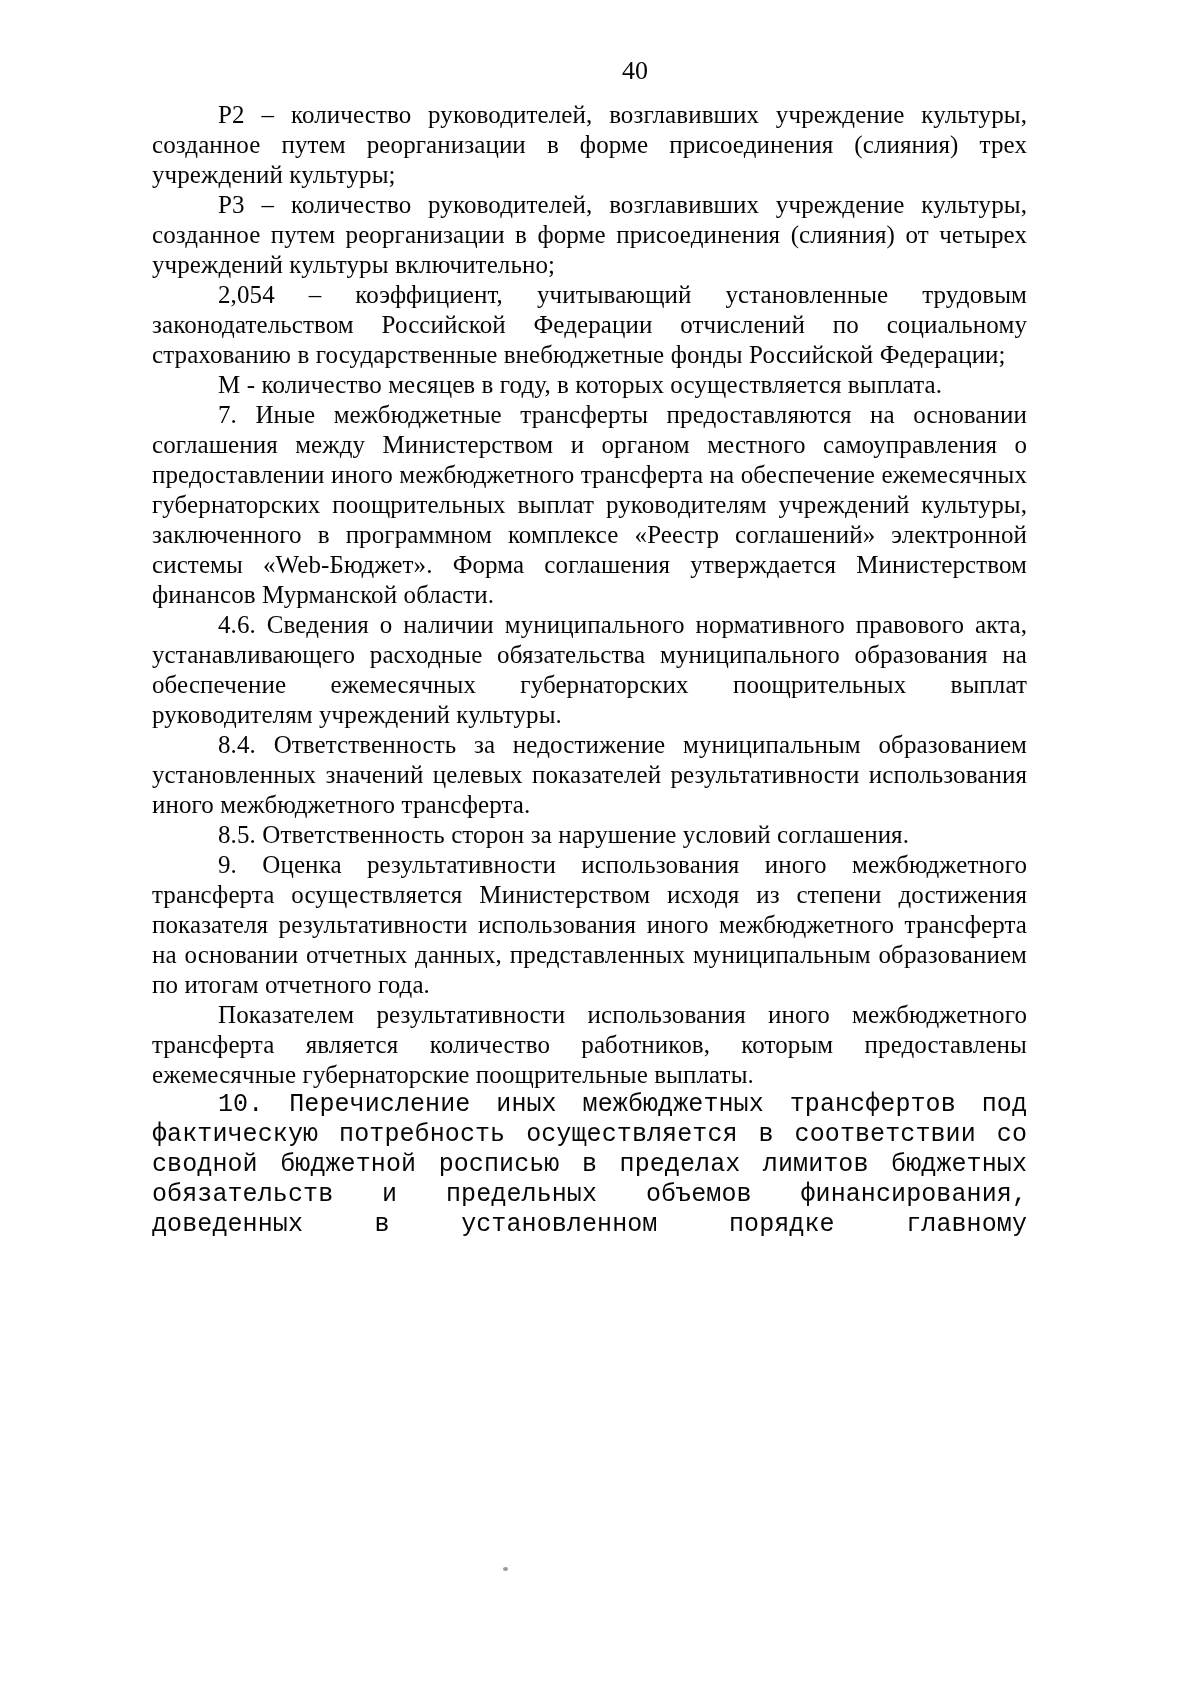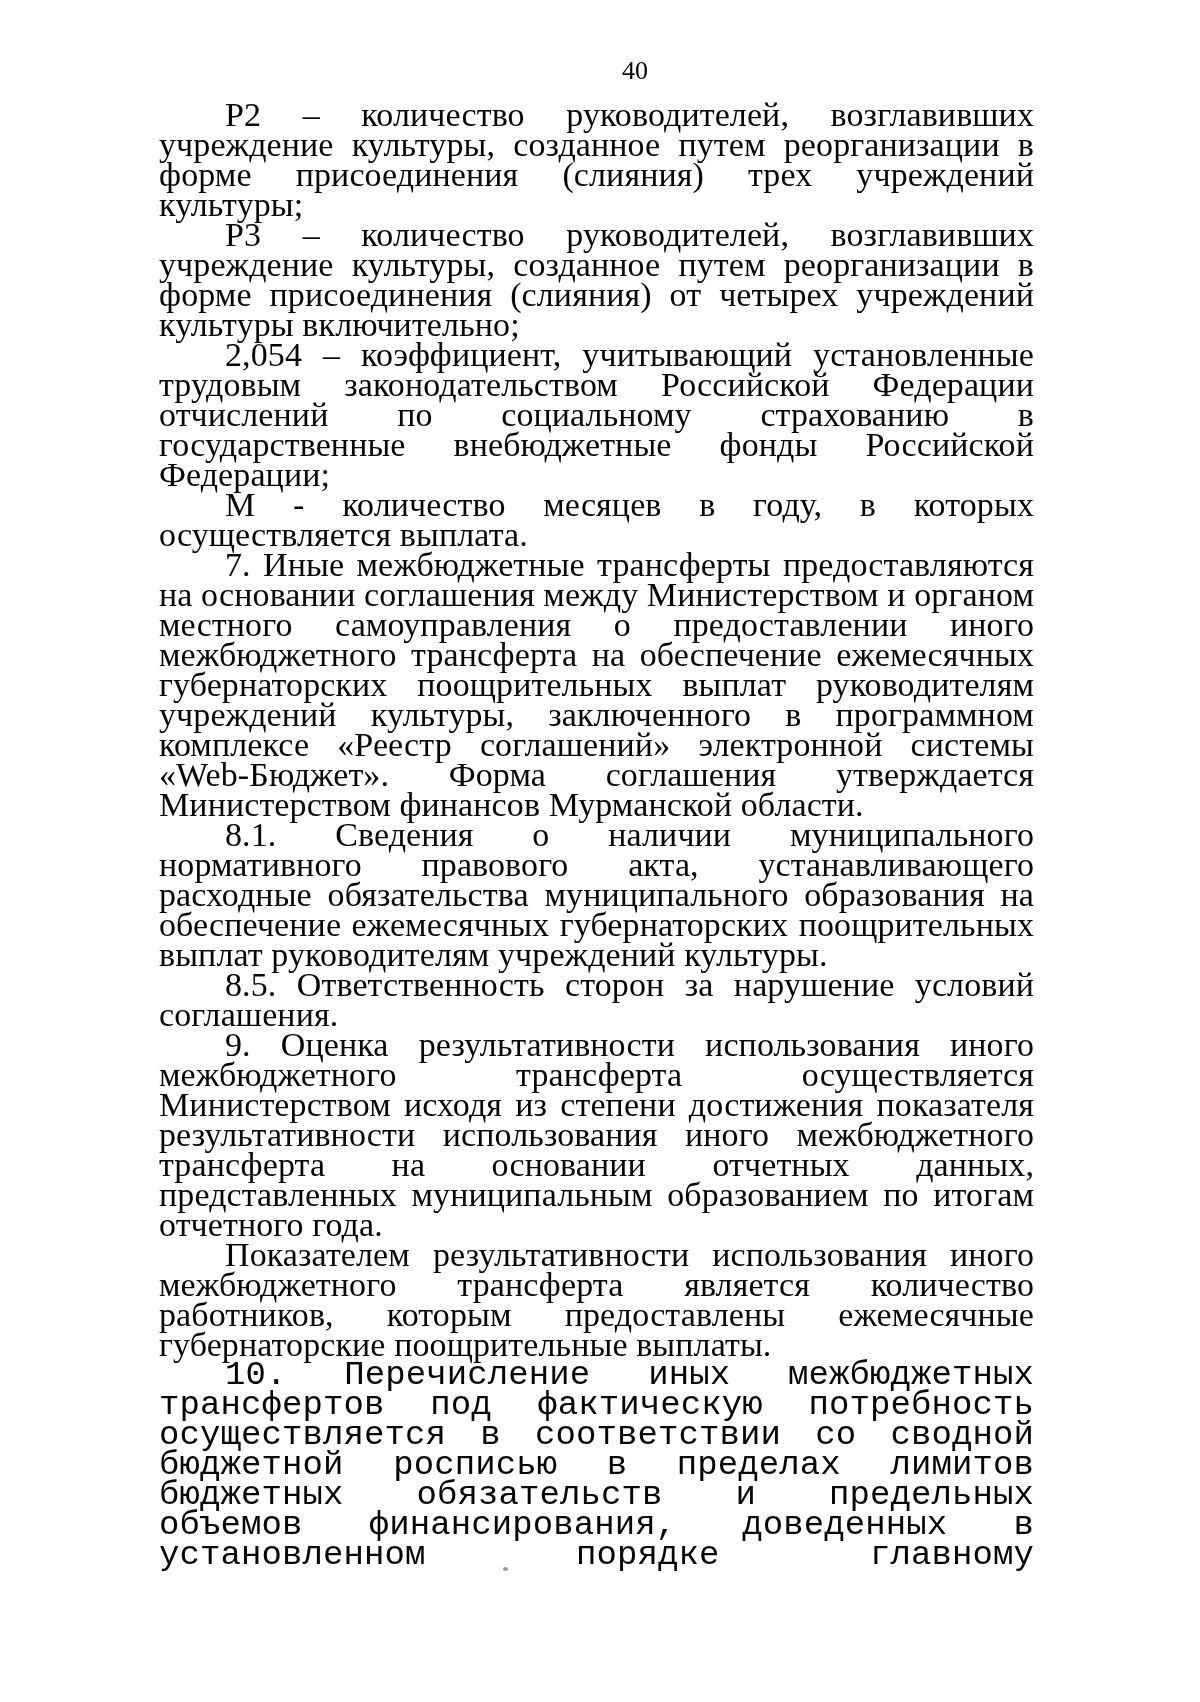--- a/index.html
+++ b/index.html
@@ -27,25 +27,24 @@
     left: 635px;
     transform: translateX(-50%);
     font-size: 26px;
     line-height: 30px;
   }
   .body-text {
     position: absolute;
     top: 100px;
     left: 152px;
     width: 875px;
-    font-size: 34px;
+    font-size: 25px;
     line-height: 30px;
     text-align: justify;
     letter-spacing: 0.1px;
-    margin-left: 7px;
   }
   .body-text p {
     margin: 0;
     padding: 0;
     text-indent: 66px;
   }
   
   .body-text p.justify-last {
     text-align-last: justify;
     font-family: Liberation Mono, monospace;
@@ -65,21 +64,22 @@
 
 <div class="page">
   <div class="page-number">40</div>
 
   <div class="body-text">
     <p>Р2 – количество руководителей, возглавивших учреждение культуры, созданное путем реорганизации в форме присоединения (слияния) трех учреждений культуры;</p>
     <p>Р3 – количество руководителей, возглавивших учреждение культуры, созданное путем реорганизации в форме присоединения (слияния) от четырех учреждений культуры включительно;</p>
     <p>2,054 – коэффициент, учитывающий установленные трудовым законодательством Российской Федерации отчислений по социальному страхованию в государственные внебюджетные фонды Российской Федерации;</p>
     <p>М - количество месяцев в году, в которых осуществляется выплата.</p>
     <p>7. Иные межбюджетные трансферты предоставляются на основании соглашения между Министерством и органом местного самоуправления о предоставлении иного межбюджетного трансферта на обеспечение ежемесячных губернаторских поощрительных выплат руководителям учреждений культуры, заключенного в программном комплексе «Реестр соглашений» электронной системы «Web-Бюджет». Форма соглашения утверждается Министерством финансов Мурманской области.</p>
-    <p>8.1. Сведения о наличии муниципального нормативного правового акта, устанавливающего расходные обязательства муниципального образования на обеспечение ежемесячных губернаторских поощрительных выплат руководителям учреждений культуры.</p>
+    <p>4.6. Сведения о наличии муниципального нормативного правового акта, устанавливающего расходные обязательства муниципального образования на обеспечение ежемесячных губернаторских поощрительных выплат руководителям учреждений культуры.</p>
+    <p>8.4. Ответственность за недостижение муниципальным образованием установленных значений целевых показателей результативности использования иного межбюджетного трансферта.</p>
     <p>8.5. Ответственность сторон за нарушение условий соглашения.</p>
     <p>9. Оценка результативности использования иного межбюджетного трансферта осуществляется Министерством исходя из степени достижения показателя результативности использования иного межбюджетного трансферта на основании отчетных данных, представленных муниципальным образованием по итогам отчетного года.</p>
     <p>Показателем результативности использования иного межбюджетного трансферта является количество работников, которым предоставлены ежемесячные губернаторские поощрительные выплаты.</p>
     <p class="justify-last">10. Перечисление иных межбюджетных трансфертов под фактическую потребность осуществляется в соответствии со сводной бюджетной росписью в пределах лимитов бюджетных обязательств и предельных объемов финансирования, доведенных в установленном порядке главному</p>
   </div>
 
   <div class="artifact-dot"></div>
 </div>
 
 </body></html>

